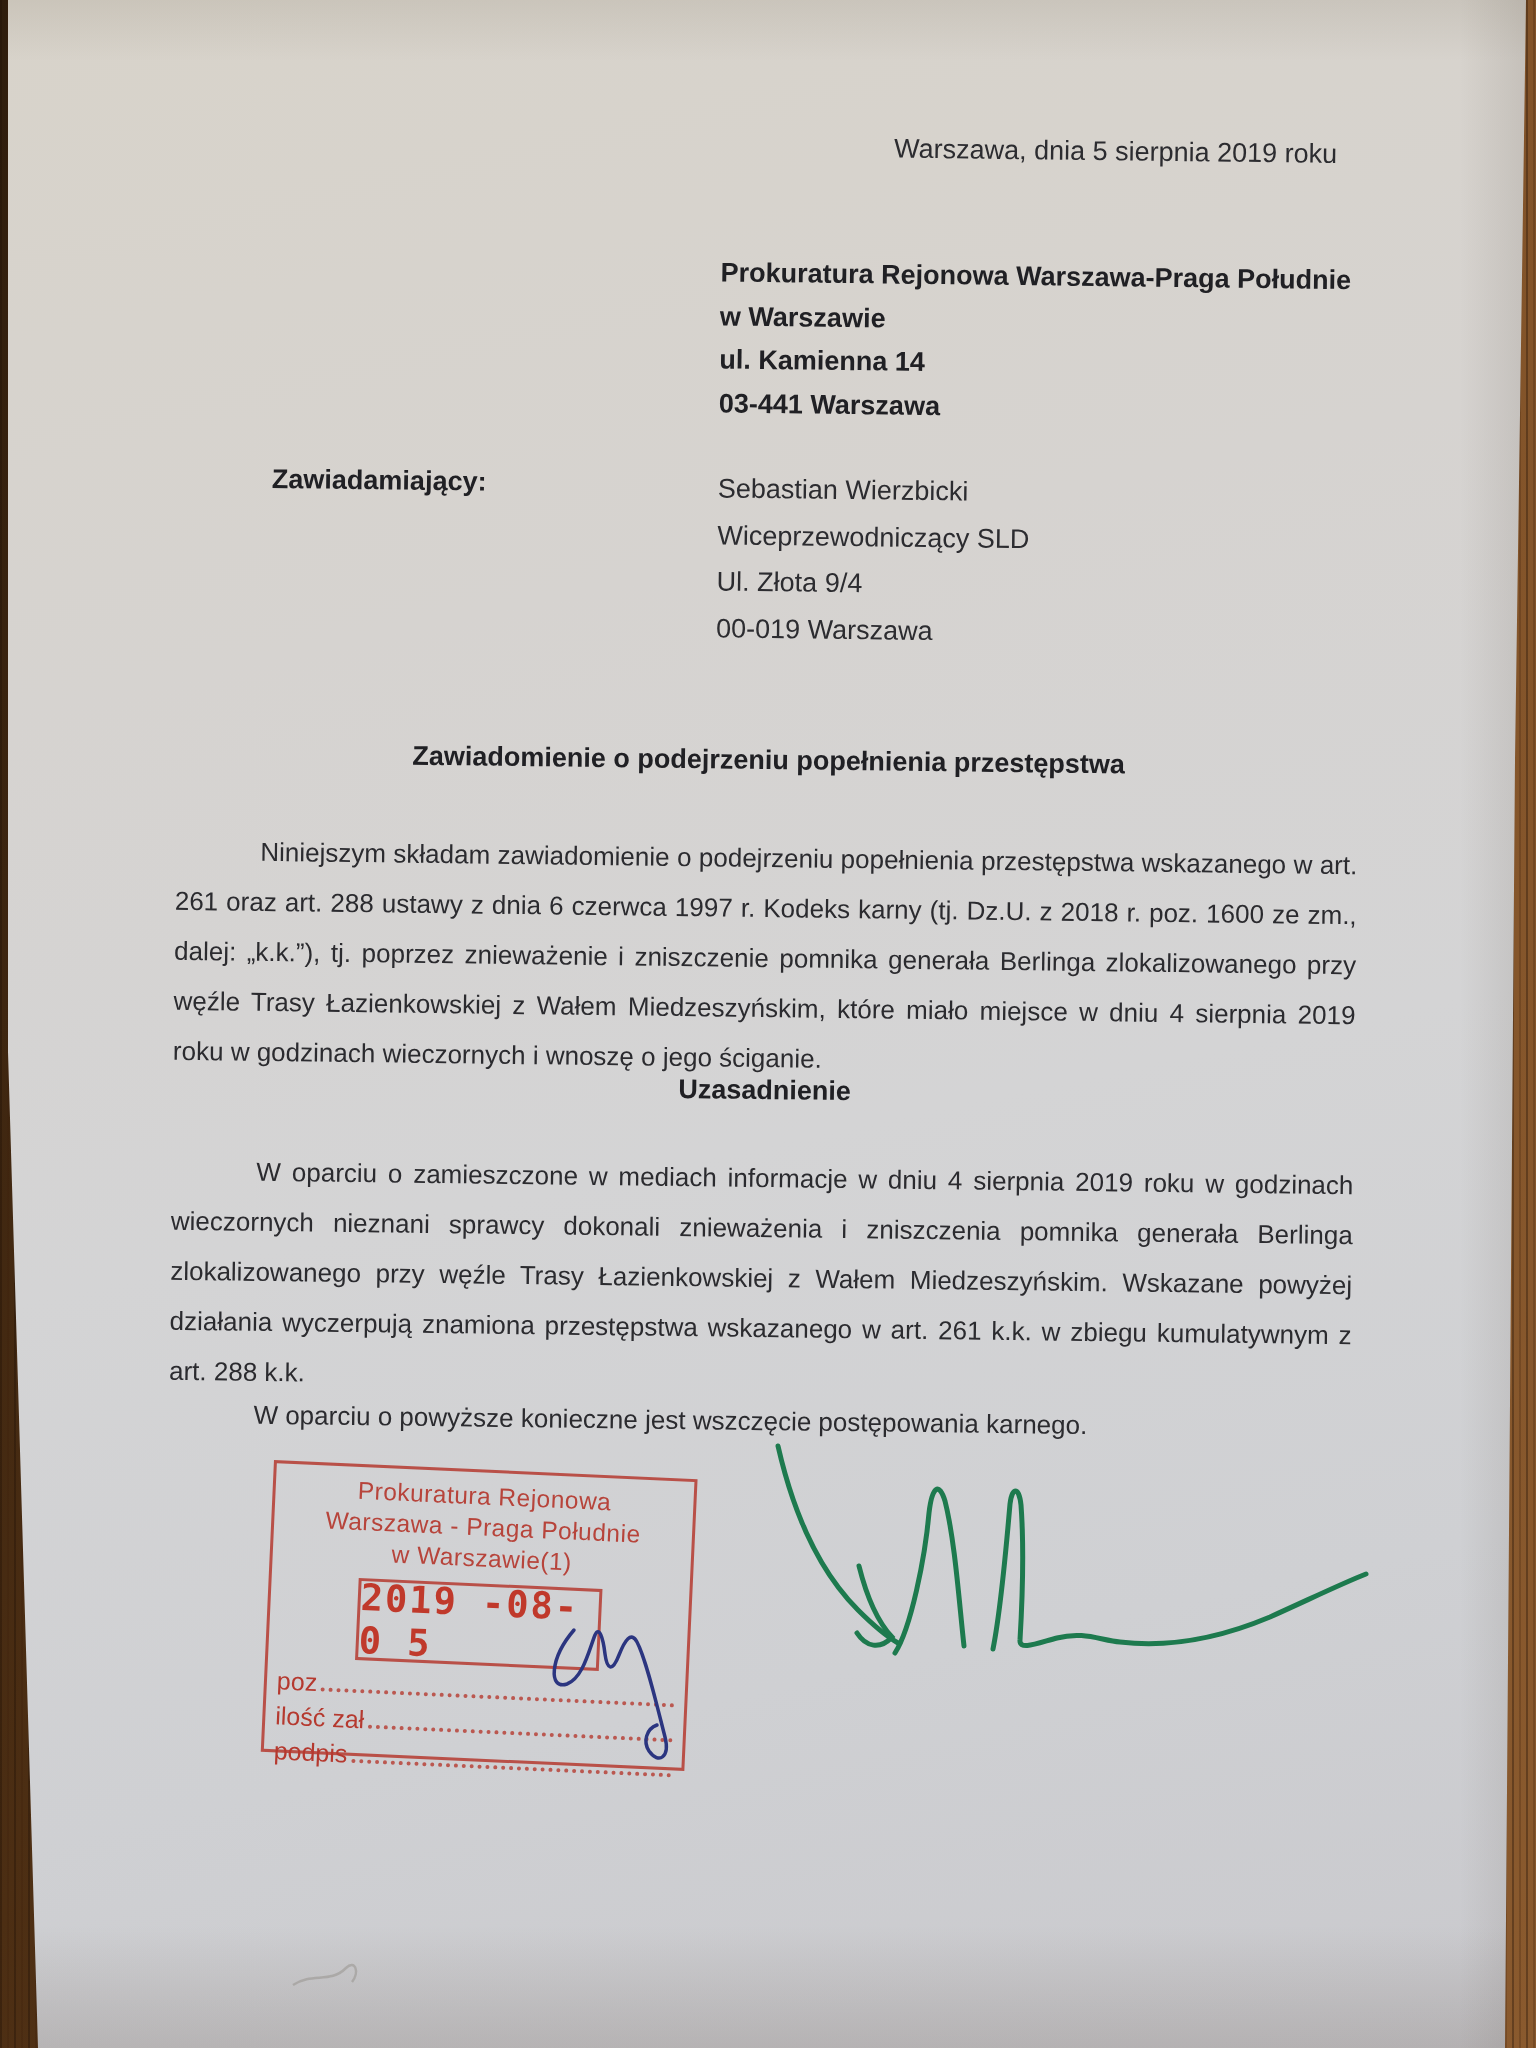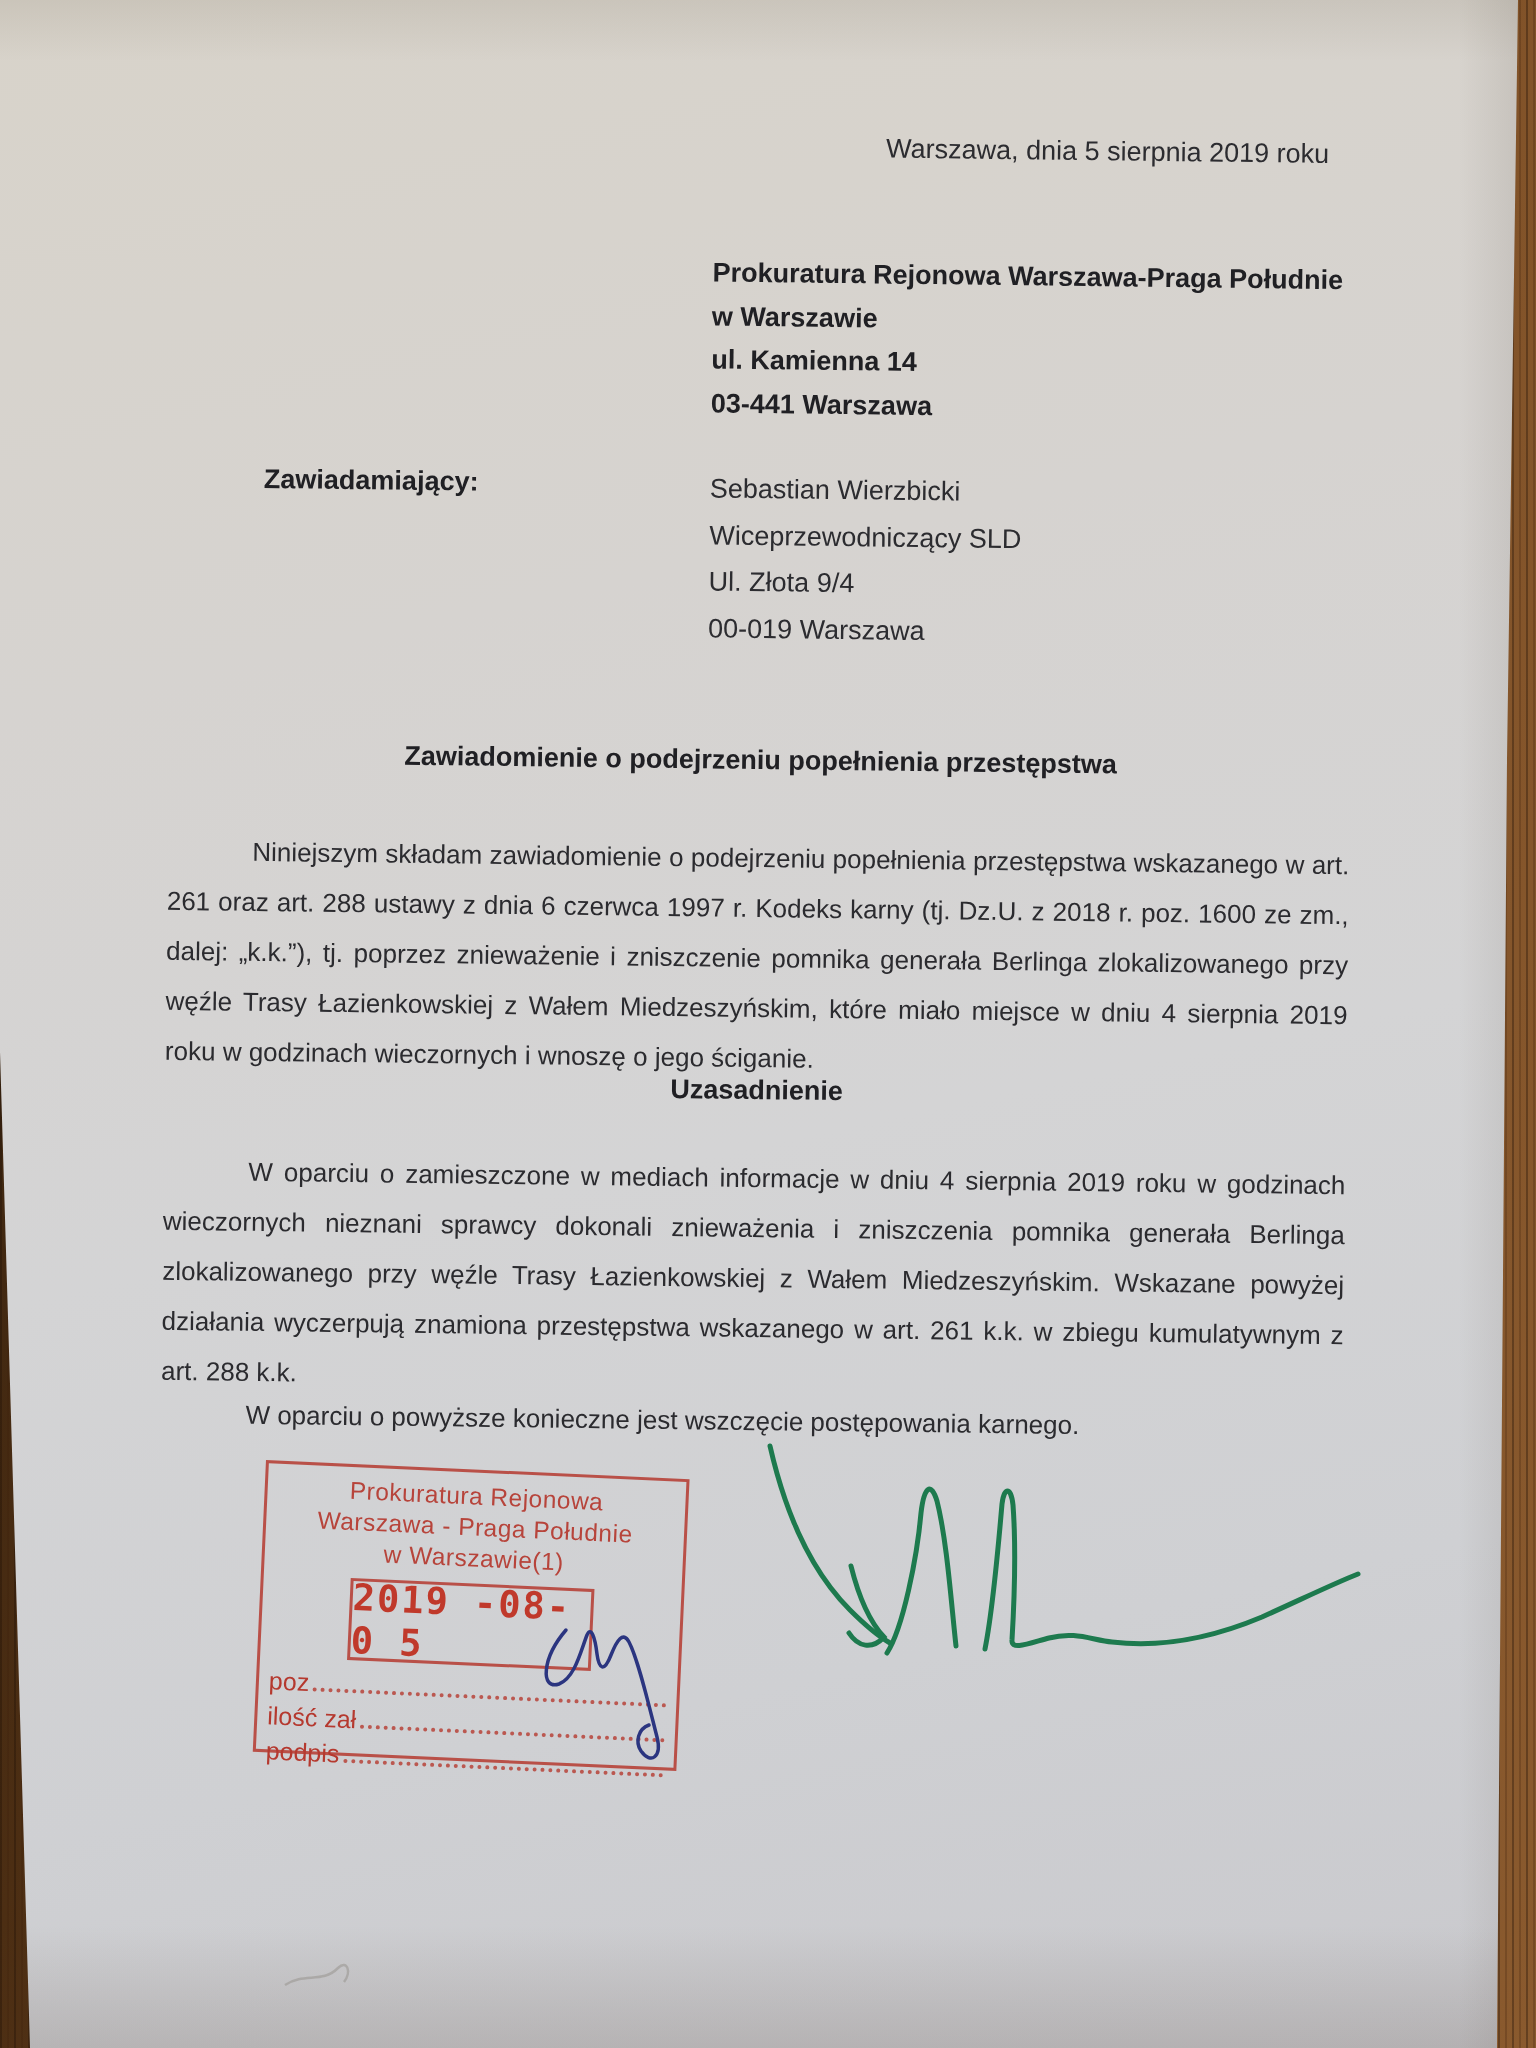--- a/index.html
+++ b/index.html
@@ -17,20 +17,21 @@
   }
   
   .paper{
     position:absolute;inset:0;
     clip-path:polygon(0px 0px,1518px 0px,1507px 760px,1497px 2048px,30px 2048px,0px 1052px);
     background:
       linear-gradient(to bottom, rgba(120,110,90,.14) 0%, rgba(0,0,0,0) 3%, rgba(0,0,0,0) 94%, rgba(95,80,70,.20) 100%),
       linear-gradient(to right, rgba(0,0,0,0) 95%, rgba(100,90,80,.18) 100%),
       linear-gradient(168deg,#d8d3ca 0%,#d6d3d0 30%,#d4d4d5 55%,#cfd0d3 78%,#c9c9cd 100%);
     filter:drop-shadow(3px 3px 7px rgba(0,0,0,.5));
+    margin-left:8px;
   }
   .letter{position:absolute;inset:0;transform:rotate(.7deg);transform-origin:760px 150px;color:#2c2c30;}
   .abs{position:absolute;}
   .t27{font-size:27px;line-height:34px;}
   .bold{font-weight:bold;color:#202024;}
   .date-line{left:886px;top:130px;}
   .recipient{left:714px;top:252px;line-height:43.5px;font-size:27px;}
   .notifier-label{left:268px;top:470px;font-size:27px;}
   .notifier{left:714px;top:466px;line-height:46.5px;font-size:27px;}
   .title{left:178px;top:745px;width:1180px;text-align:center;font-size:27px;}

